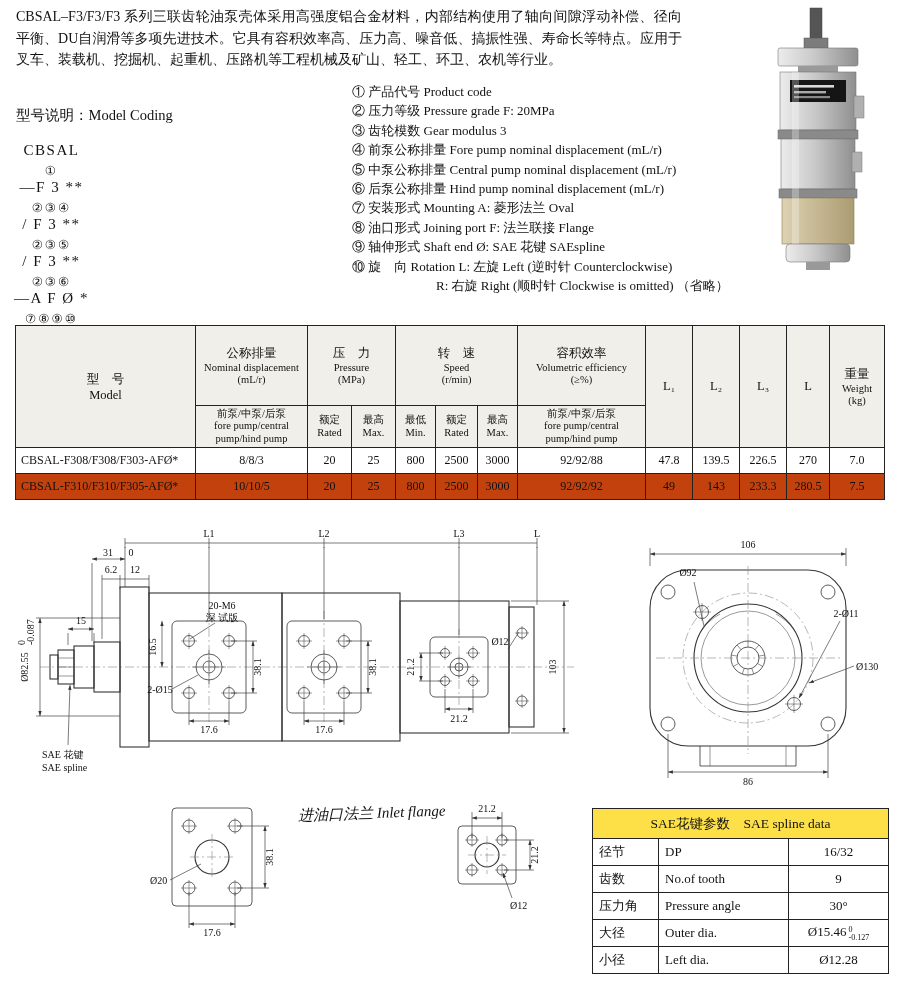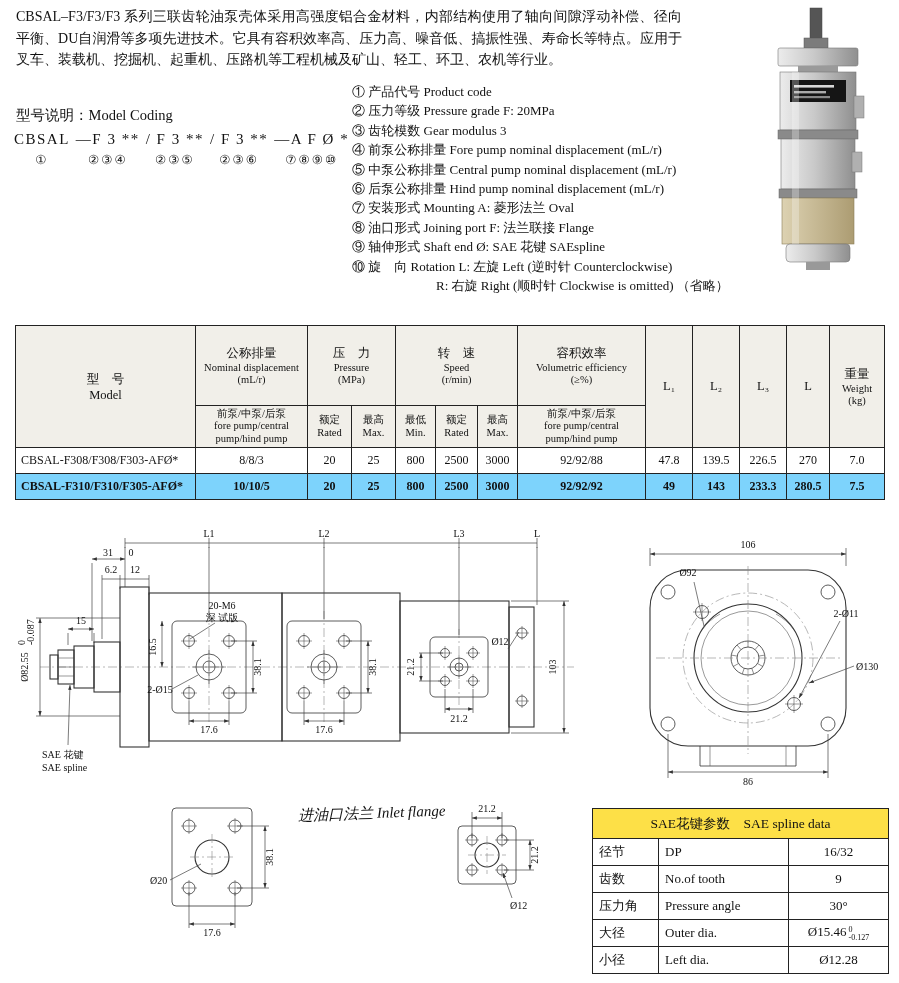--- a/index.html
+++ b/index.html
@@ -5,42 +5,42 @@
   * { margin:0; padding:0; box-sizing:border-box; }
   html,body { background:#fff; }
   body { width:899px; height:983px; position:relative; font-family:"Liberation Serif", serif; color:#111; }
   .abs { position:absolute; }
 
   
   .intro { left:16px; top:6px; width:666px; font-size:14px; line-height:21.5px; text-align:justify; }
 
   
   .mc-title { left:16px; top:106px; font-size:14.5px; }
-  .mc-formula { left:14px; top:131px; display:flex; align-items:center; }
+  .mc-formula { left:14px; top:142px; display:flex; align-items:center;flex-direction:column; }
   .mc-seg { display:flex; flex-direction:column; align-items:center; margin-right:6px; }
   .mc-seg .top { font-size:15px; letter-spacing:1.5px; white-space:pre; }
   .mc-seg .bot { font-size:12.5px; letter-spacing:2px; margin-top:4px; color:#111; }
 
   .coding-list { left:352px; top:82px; width:410px; font-size:13px; line-height:19.4px; }
   .coding-list .item { white-space:nowrap; }
   .coding-list .item.indent { padding-left:84px; }
 
   
   .photo { left:748px; top:6px; }
 
   
   table.spec { left:15px; top:325px; width:869px; border-collapse:collapse; table-layout:fixed; position:absolute; font-size:12px; }
   table.spec th, table.spec td { border:1px solid #222; text-align:center; vertical-align:middle; padding:1px 2px; }
   table.spec { border:1.5px solid #222; }
   table.spec thead th { background:#f1efe9; font-weight:normal; font-size:12.5px; }
   table.spec thead .sm { font-size:10.5px; line-height:12.5px; }
   table.spec thead tr.sub th { height:42px; }
   table.spec thead tr.main th { height:80px; }
   table.spec tbody td { height:26px; background:#fff; }
-  table.spec tbody tr:nth-child(2) td { background:#7dd3fc;font-weight:bold; }
+  table.spec tbody tr:nth-child(2) td { background:#c2410c; }
   table.spec td.model { text-align:left; padding-left:5px; font-size:12px; white-space:nowrap; }
 
   
   svg text { font-family:"Liberation Serif", serif; font-size:10px; fill:#111; }
   text.dt { text-anchor:middle; }
   .ol  { fill:none; stroke:#333; stroke-width:1.1; }
   .ol2 { fill:none; stroke:#333; stroke-width:.8; }
   .thin{ fill:none; stroke:#555; stroke-width:.6; }
   .dl  { fill:none; stroke:#444; stroke-width:.7; }
   .cl  { fill:none; stroke:#888; stroke-width:.6; stroke-dasharray:9 3 2 3; }

